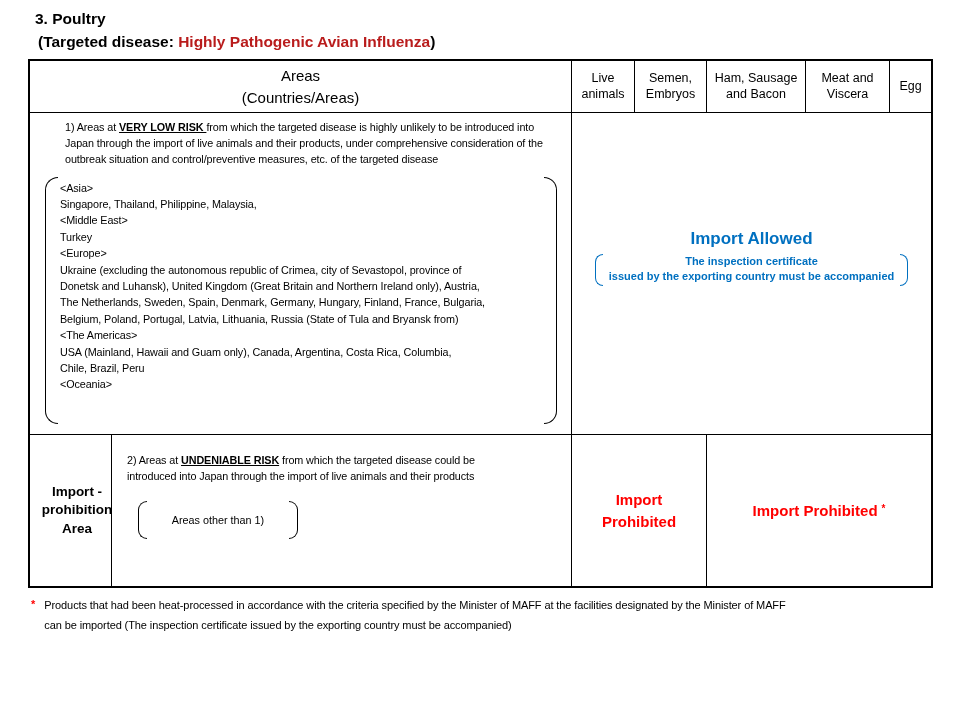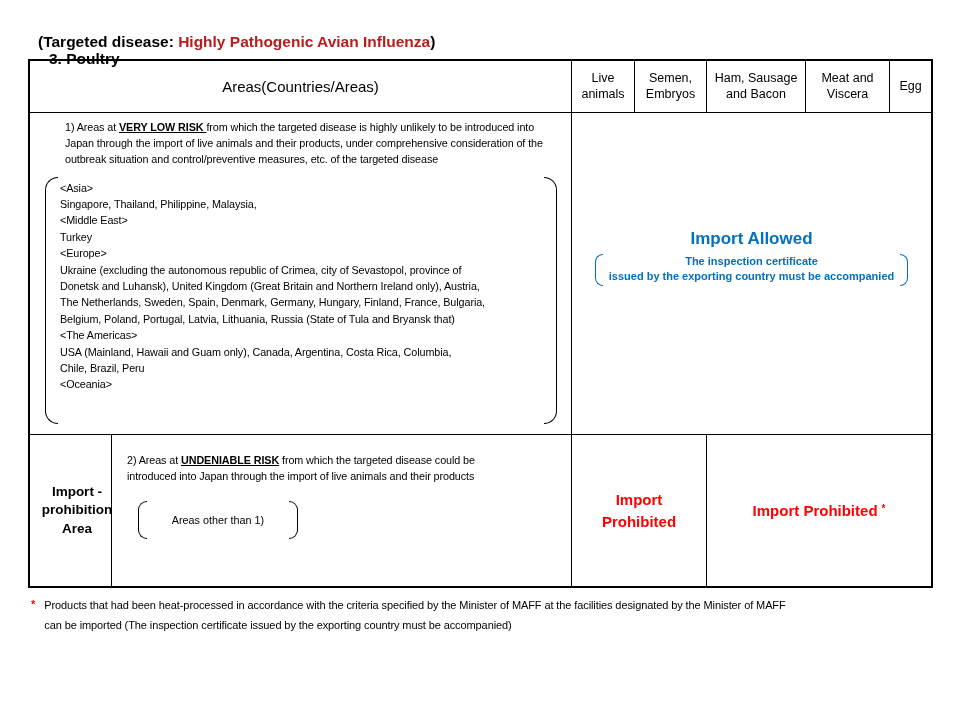--- a/index.html
+++ b/index.html
@@ -1,32 +1,32 @@
 <!DOCTYPE html>
 <html><head>
 <meta charset="utf-8">
 <style>
   * { margin:0; padding:0; box-sizing:border-box; }
   html,body { width:960px; height:720px; background:#fff; overflow:hidden;
     font-family:"Liberation Sans", sans-serif; color:#000; position:relative; }
 
-  .title1 { position:absolute; left:49px; top:10px; font-size:15.5px; font-weight:bold;margin-top:40px; }
+  .title1 { position:absolute; left:35px; top:10px; font-size:15.5px; font-weight:bold; }
   .title2 { position:absolute; left:38px; top:33px; font-size:15.5px; font-weight:bold; }
   .red { color:#b91c1c; }
 
   .maintable { position:absolute; left:28px; top:59px; width:905px; height:529px;
     border:2px solid #000; display:grid;
     grid-template-columns:82px 460px 63px 72px 99px 84px 1fr;
     grid-template-rows:52px 322px 1fr; }
 
   .cell { border-right:1.5px solid #000; border-bottom:1.5px solid #000; }
   .no-r { border-right:none; }
   .no-b { border-bottom:none; }
 
-  .h-areas { grid-column:1/3; display:flex; flex-direction:row; align-items:center;
+  .h-areas { grid-column:1/3; display:flex; flex-direction:column; align-items:center;
     justify-content:center; font-size:15px; line-height:1.45;text-align:center; }
   .h-col { display:flex; align-items:center; justify-content:center; text-align:center;
     font-size:12.5px; line-height:1.25; padding:2px 1px; }
 
   .r1-areas { grid-column:1/3; position:relative; padding:6px 8px 0 11px; font-size:10.8px; }
   .r1-para { line-height:1.5; letter-spacing:-0.1px;margin-left:24px; }
   .risk { font-weight:bold; text-decoration:underline; }
 
   .regions-box { position:relative; margin-top:9px; margin-left:0; padding:3px 28px 0 19px; height:247px; }
   .bracket { position:absolute; top:0; bottom:0; width:13px; }
@@ -99,21 +99,21 @@
       <div class="bracket bracket-l"></div>
       <div class="bracket bracket-r"></div>
       <div class="region-line">&lt;Asia&gt;</div>
       <div class="region-line">Singapore, Thailand, Philippine, Malaysia,</div>
       <div class="region-line">&lt;Middle East&gt;</div>
       <div class="region-line">Turkey</div>
       <div class="region-line">&lt;Europe&gt;</div>
       <div class="region-line">Ukraine (excluding the autonomous republic of Crimea, city of Sevastopol,  province of</div>
       <div class="region-line">Donetsk and Luhansk), United Kingdom (Great Britain and Northern Ireland only), Austria,</div>
       <div class="region-line">The Netherlands, Sweden,  Spain, Denmark,  Germany,  Hungary, Finland, France, Bulgaria,</div>
-      <div class="region-line">Belgium,  Poland, Portugal, Latvia, Lithuania, Russia (State of Tula and Bryansk that)</div>
+      <div class="region-line">Belgium,  Poland, Portugal, Latvia, Lithuania, Russia (State of Tula and Bryansk from)</div>
       <div class="region-line">&lt;The  Americas&gt;</div>
       <div class="region-line">USA  (Mainland, Hawaii and Guam only), Canada, Argentina,  Costa Rica,  Columbia,</div>
       <div class="region-line">Chile, Brazil,  Peru</div>
       <div class="region-line">&lt;Oceania&gt;</div>
     </div>
   </div>
   <div class="cell r1-allowed no-r">
     <div class="allowed-title">Import Allowed</div>
     <div class="cert-wrap">
       <div class="paren paren-l"></div>

